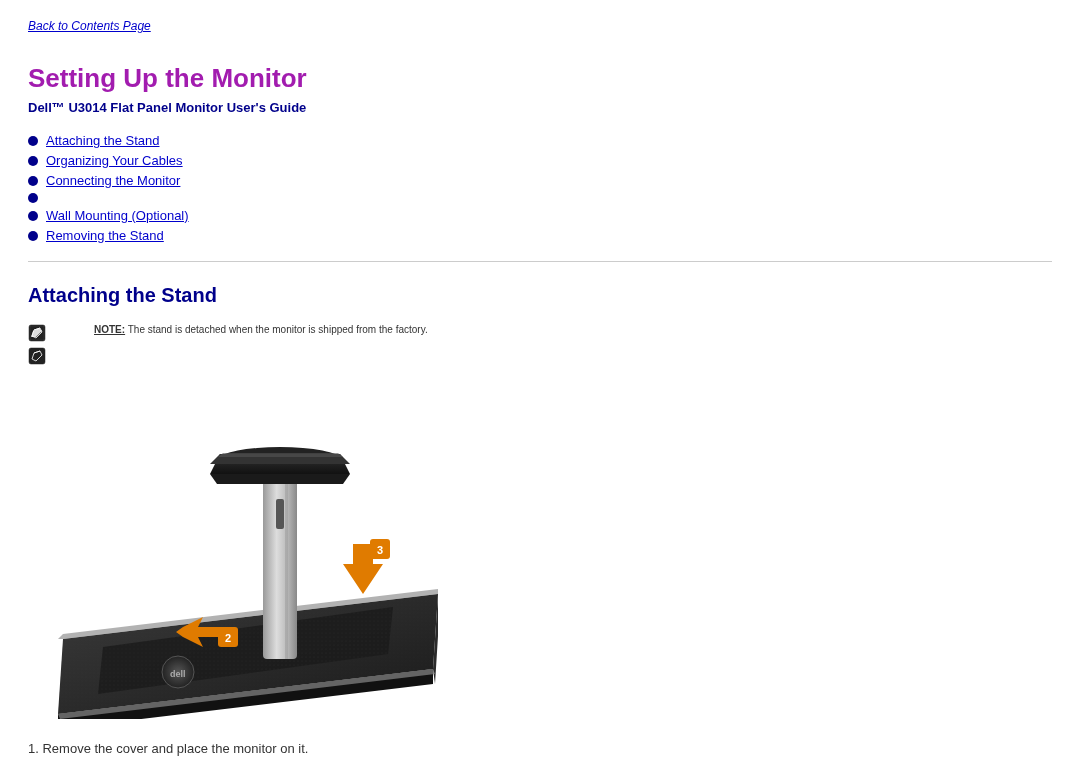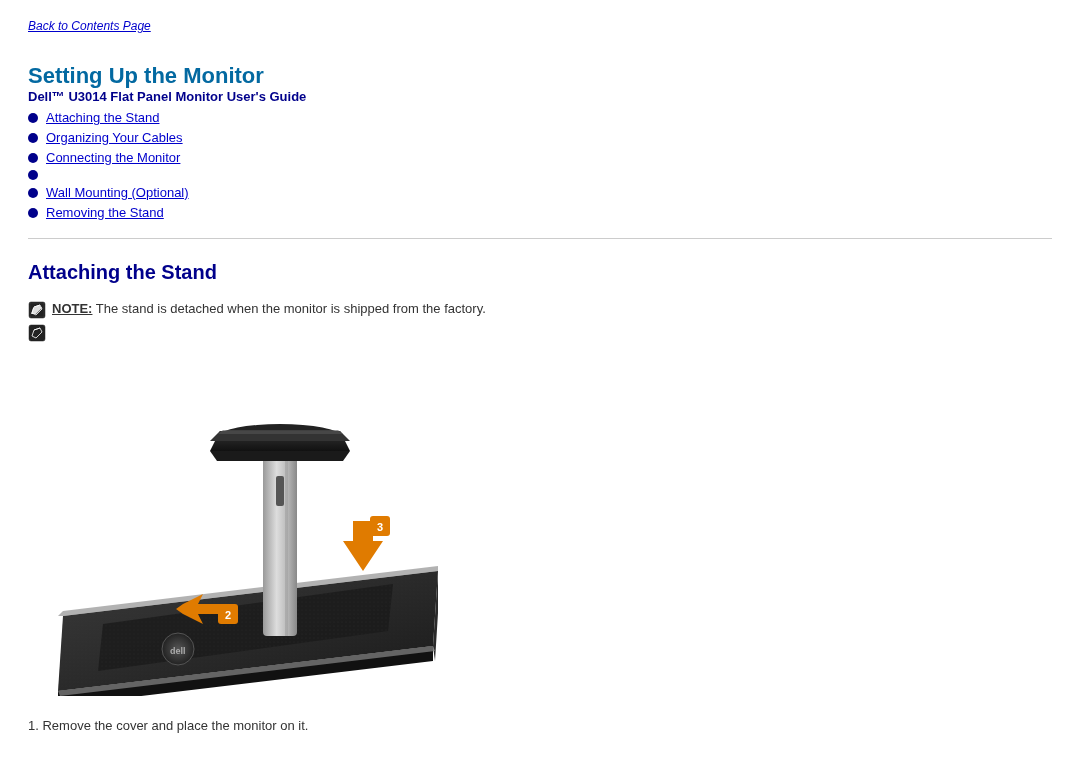--- a/index.html
+++ b/index.html
@@ -22,30 +22,31 @@
       color: #0000cc;
       text-decoration: underline;
       font-size: 12px;
       cursor: pointer;
       display: inline-block;
       margin-bottom: 30px;
       font-style: italic;
     }
 
     .page-title {
-      font-size: 22px;
+      font-size: 26px;
       font-weight: bold;
-      color: #0369a1;
+      color: #a21caf;
+      margin-bottom: 6px;
     }
 
     .subtitle {
       font-size: 13px;
       font-weight: bold;
       color: #00008B;
-      margin-bottom: 6px;
+      margin-bottom: 18px;
     }
 
     .toc-list {
       list-style: none;
       margin-bottom: 18px;
     }
 
     .toc-list li {
       display: flex;
       align-items: center;
@@ -98,23 +99,24 @@
       margin-right: 6px;
       margin-top: 1px;
     }
 
     .note-icon svg {
       width: 18px;
       height: 18px;
     }
 
     .note-text {
-      font-size: 13px;
+      font-size: 10px;
       color: #333;
       line-height: 1.4;
+      margin-left: 42px;
     }
 
     .note-label {
       font-weight: bold;
       text-decoration: underline;
     }
 
     .illustration-area {
       display: flex;
       justify-content: flex-start;

